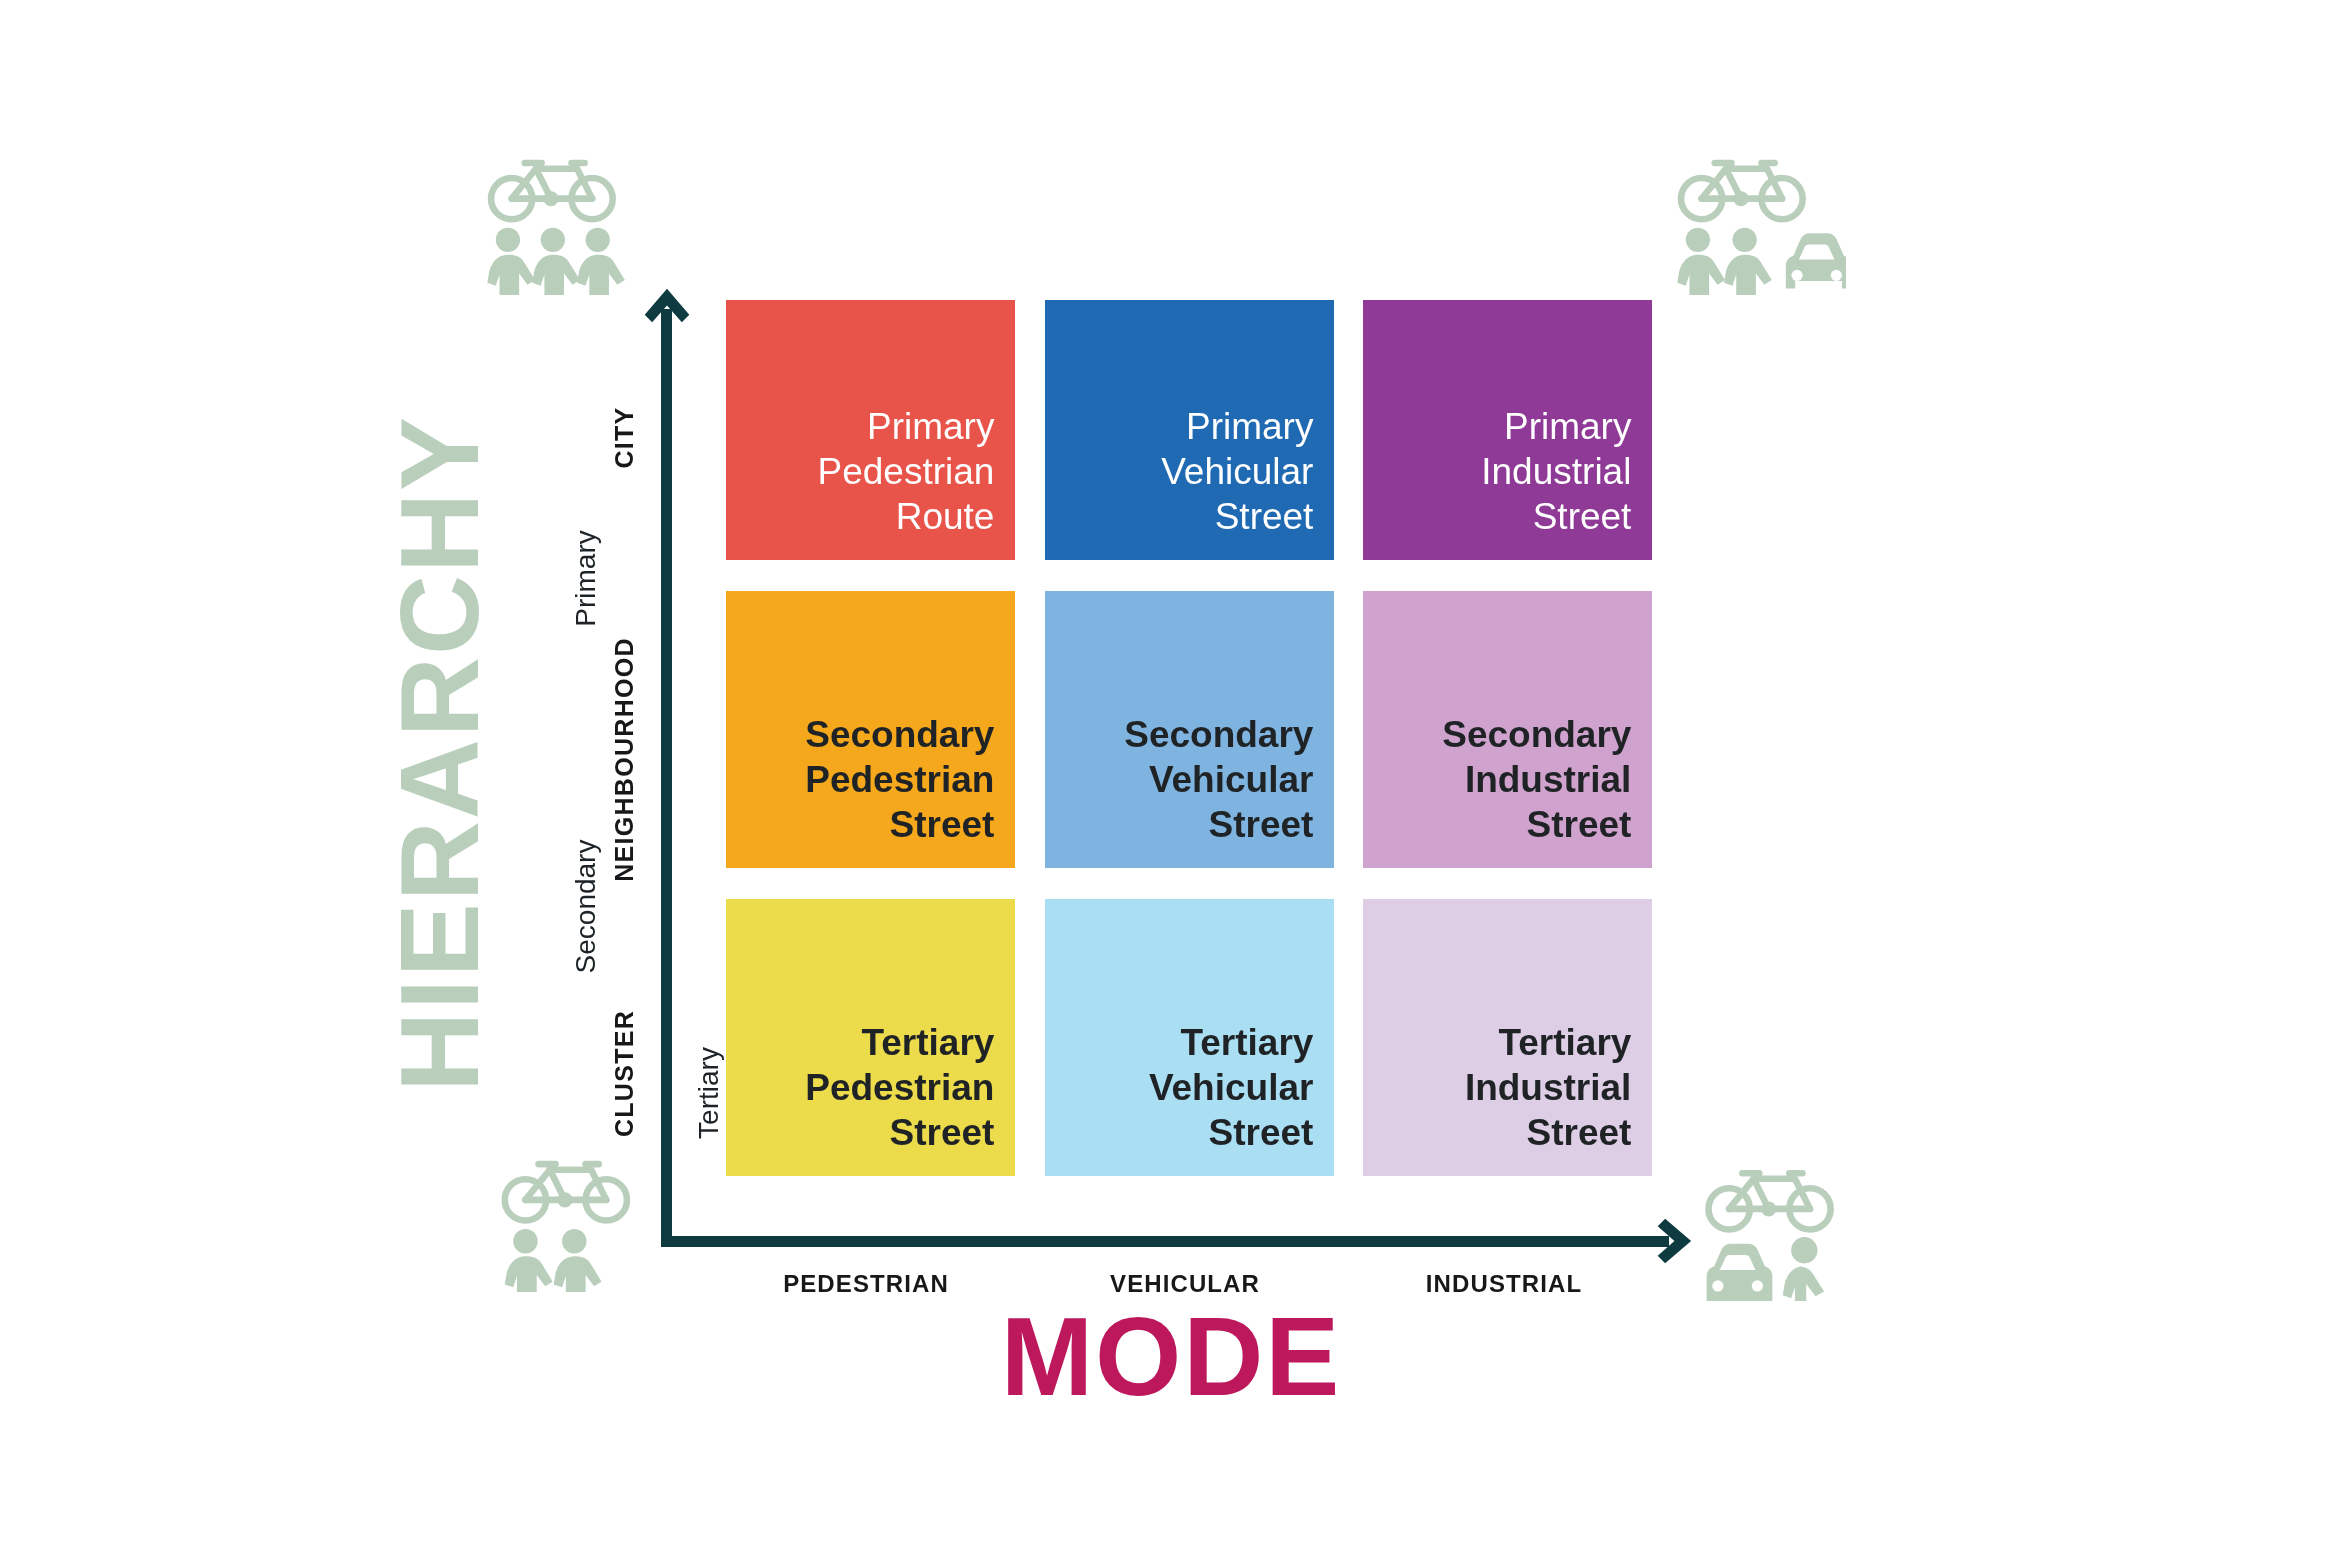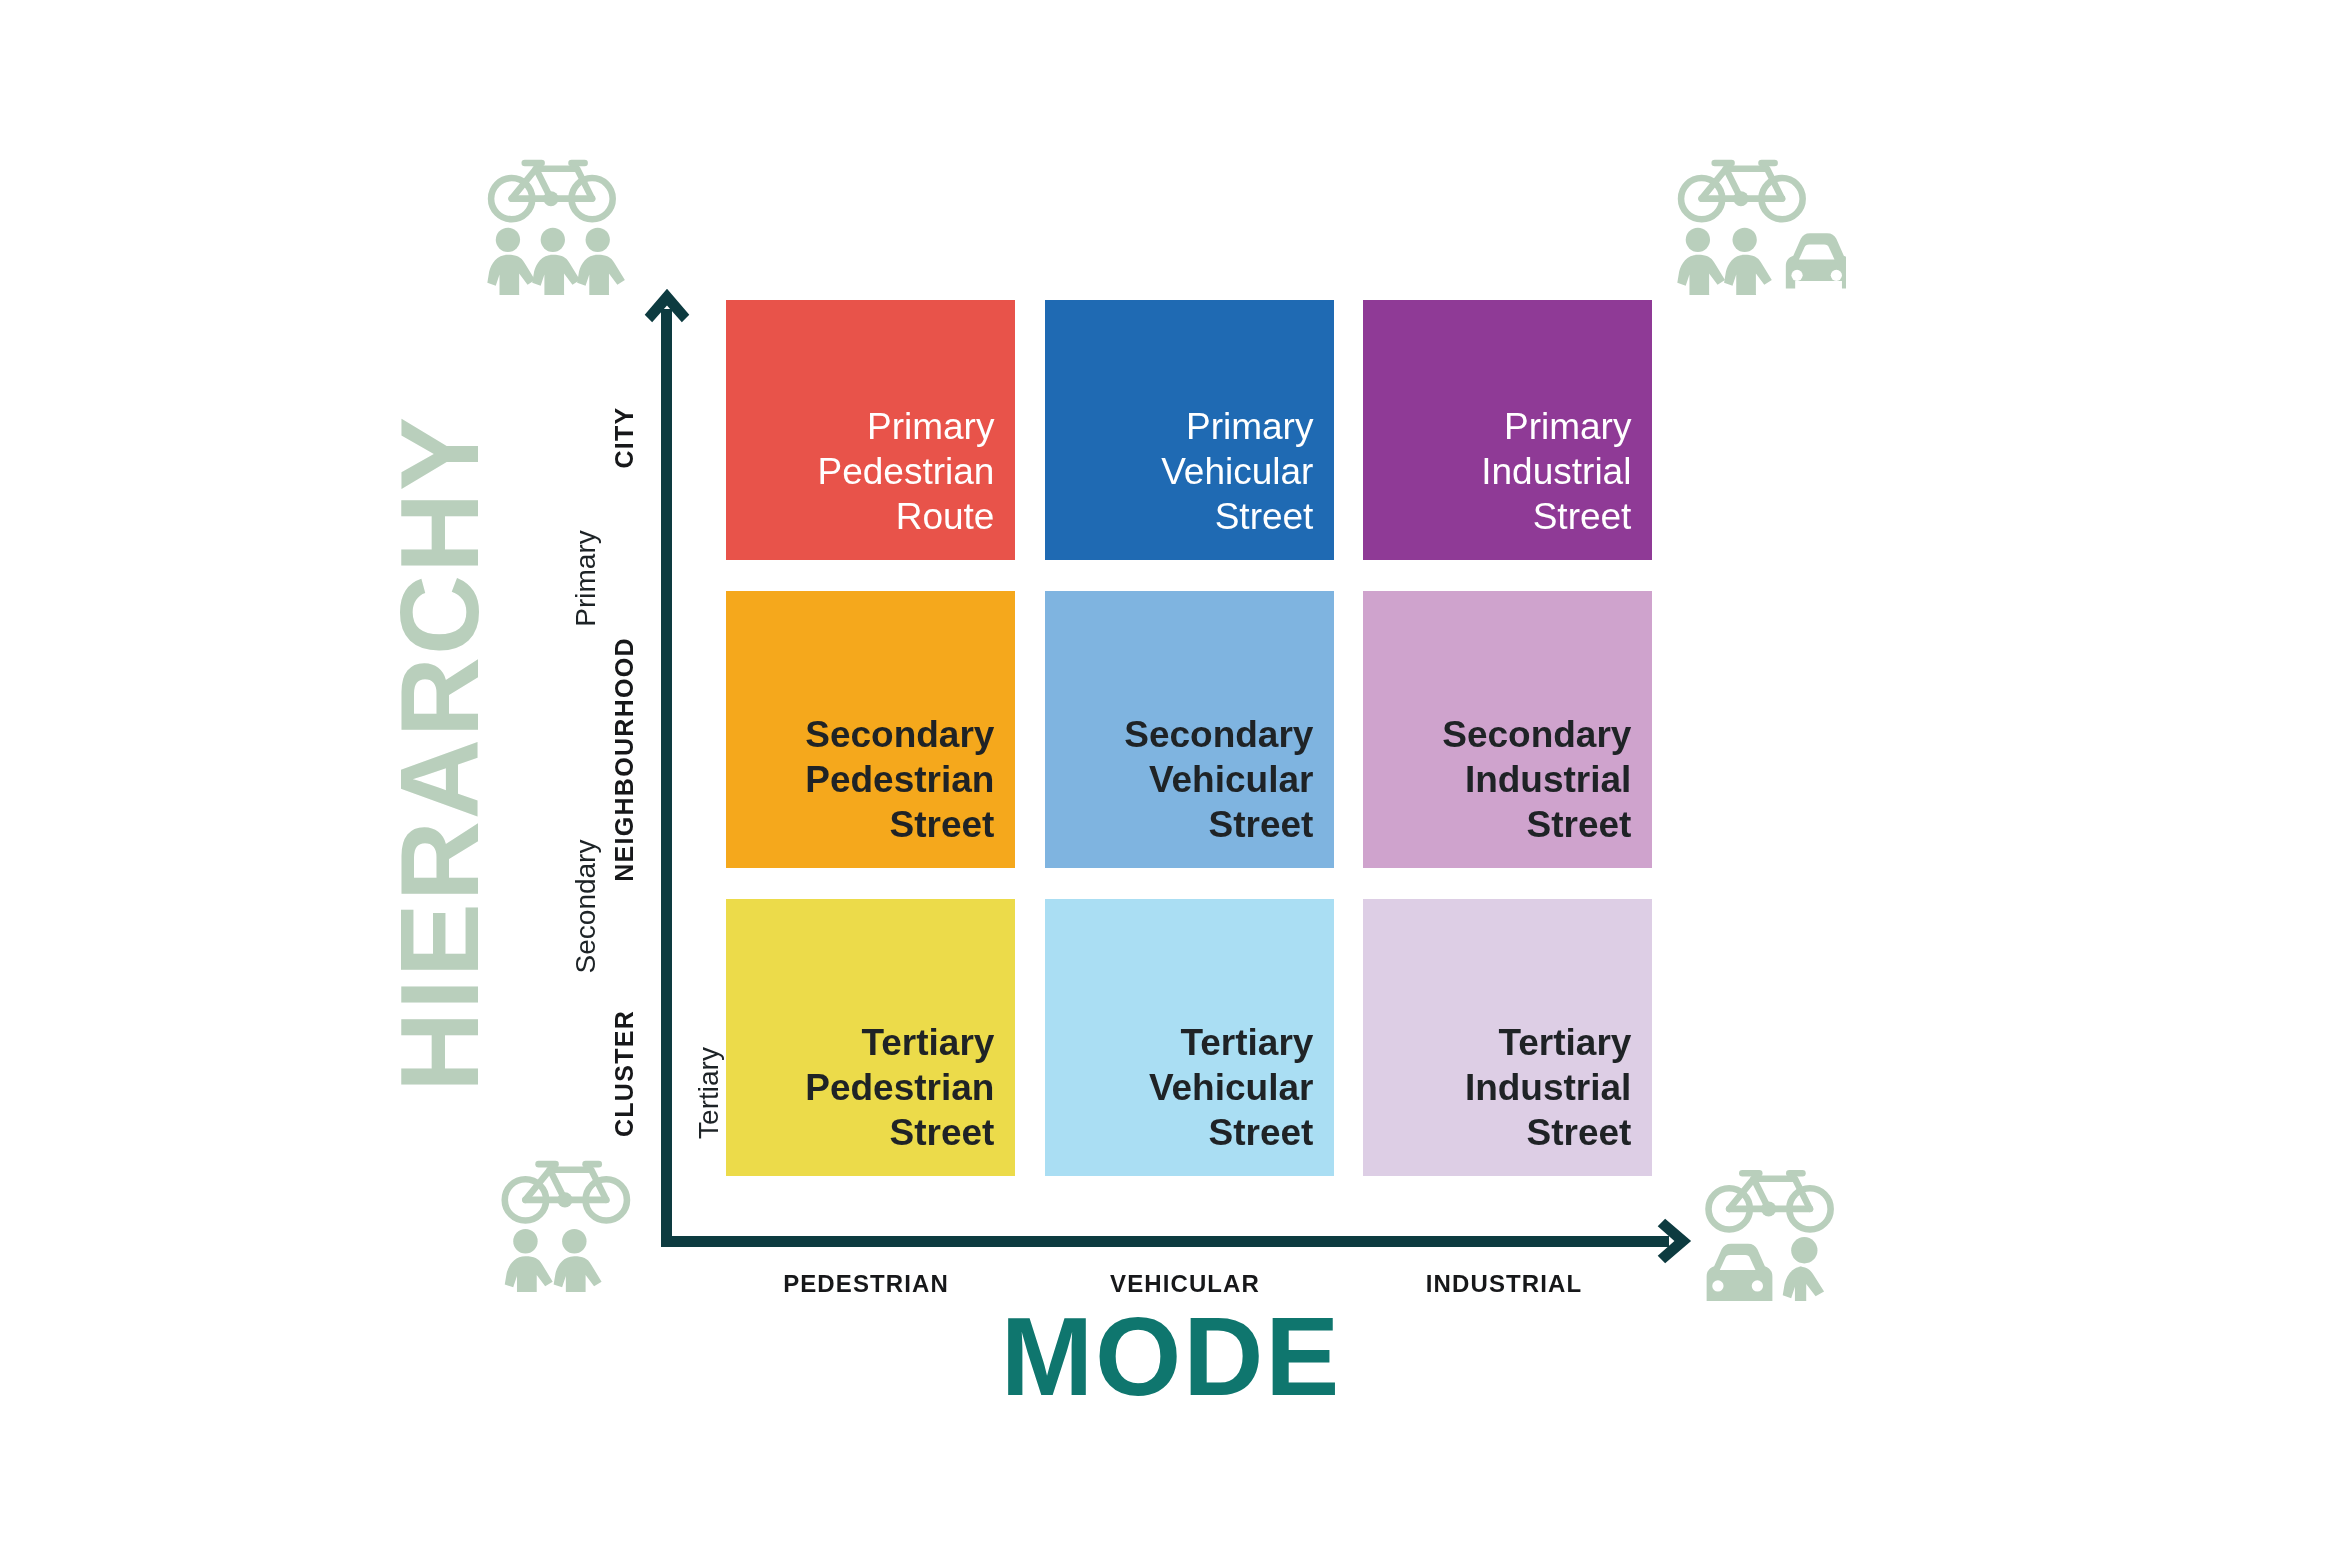--- a/index.html
+++ b/index.html
@@ -197,21 +197,21 @@
   </div>
 
   <div class="axis-h" style="background: rgb(13, 59, 64);"></div>
   <div class="axis-h-head">
     <svg width="52" height="52" viewBox="0 0 56 56">
       <path d="M54 28 L26 52 L18 44 L36 28 L18 12 L26 4 Z" fill="#0d3b40"></path>
     </svg>
   </div>
 
   <div class="title-hierarchy" style="color: rgb(185, 207, 188);">HIERARCHY</div>
-  <div class="title-mode" style="color: #0f766e;">MODE</div>
+  <div class="title-mode" style="color: #be185d;">MODE</div>
 
   <div class="scale-label s1">CITY</div>
   <div class="scale-label s2">NEIGHBOURHOOD</div>
   <div class="scale-label s3">CLUSTER</div>
 
   <div class="row-label r1">Primary</div>
   <div class="row-label r2">Secondary</div>
   <div class="row-label r3">Tertiary</div>
 
   <div class="col-label c1">PEDESTRIAN</div>

